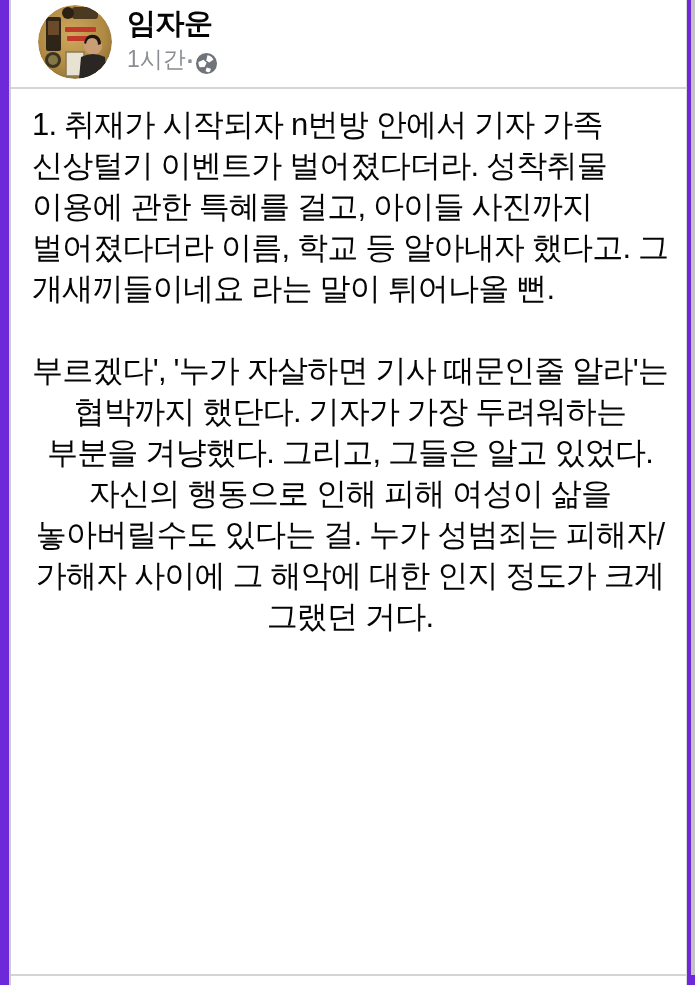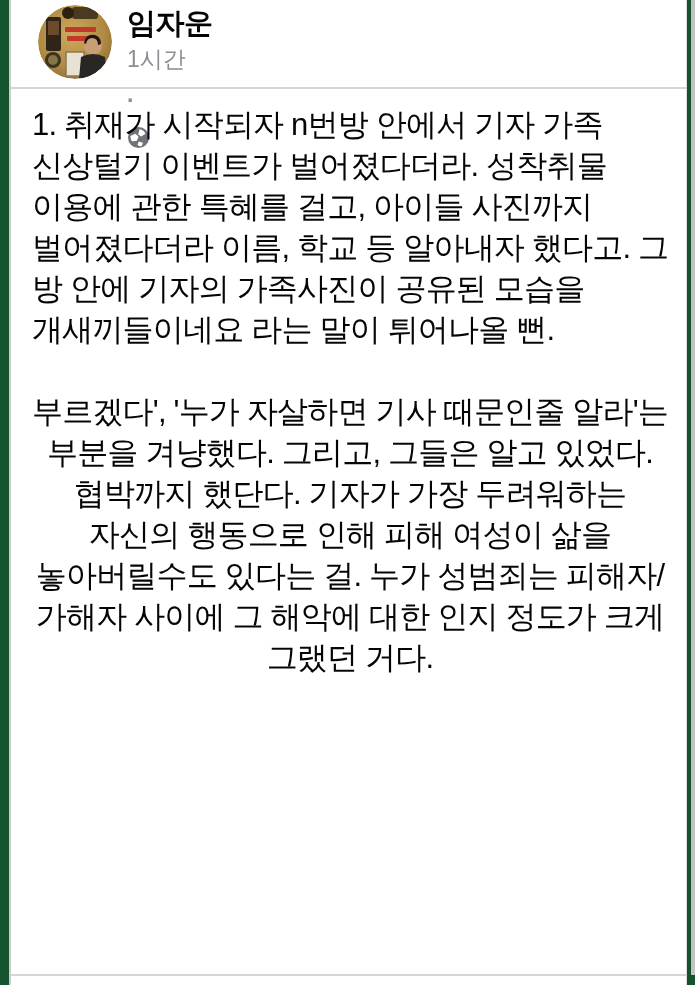--- a/index.html
+++ b/index.html
@@ -3,21 +3,21 @@
 <meta charset="utf-8">
 <style>
   * { margin: 0; padding: 0; box-sizing: border-box; }
   html, body {
     width: 695px; height: 985px;
     background: #ffffff;
     font-family: "Liberation Sans", "DejaVu Sans", sans-serif;
     overflow: hidden;
     position: relative;
   }
-  .page { position: absolute; inset: 0; width: 695px; height: 985px; background: #14532d; }
+  .page { position: absolute; inset: 0; width: 695px; height: 985px; background: #6d28d9; }
 
   
   .post-card {
     position: absolute;
     left: 9px; top: 0;
     width: 678px; height: 985px;
     background: #ffffff;
     border-left: 2px solid #cccccc;
     border-right: 1px solid #dcdcdc;
   }
@@ -38,22 +38,22 @@
     overflow: hidden; cursor: pointer;
   }
   .avatar-wrap svg { display: block; }
   .author-name {
     position: absolute; left: 116px; top: 4px;
     font-size: 29px; font-weight: 700; color: #050505;
     letter-spacing: -0.5px; white-space: nowrap; cursor: pointer;
   }
   .meta-row {
     position: absolute; left: 116px; top: 44px;
-    display: flex; align-items: flex-start; gap: 12px;
-    font-size: 23px; color: #8a8d91; white-space: nowrap; flex-direction: column;
+    display: flex; align-items: flex-end; gap: 1px;
+    font-size: 23px; color: #8a8d91; white-space: nowrap;
   }
   .meta-dot { font-weight: 700; color: #8a8d91; }
   .globe-wrap { display: inline-flex; align-items: center; }
 
   
   .divider {
     position: absolute; left: 0; width: 100%; height: 2px;
     background: #d5d5d5;
   }
   .divider.top-divider { top: 87px; }
@@ -138,28 +138,27 @@
     <div class="divider top-divider"></div>
 
     <div class="post-body">
 
 
       <div class="post-paragraph">
         <div class="post-line">1. 취재가 시작되자 n번방 안에서 기자 가족</div>
         <div class="post-line">신상털기 이벤트가 벌어졌다더라. 성착취물</div>
         <div class="post-line">이용에 관한 특혜를 걸고, 아이들 사진까지</div>
         <div class="post-line">벌어졌다더라 이름, 학교 등 알아내자 했다고. 그</div>
-        <div class="post-line">방 안에 기자의 가족사진이 공유된 모습을</div>
         <div class="post-line">개새끼들이네요 라는 말이 튀어나올 뻔.</div>
       </div>
 
       <div class="post-paragraph">
         <div class="post-line">부르겠다', '누가 자살하면 기사 때문인줄 알라'는</div>
+        <div class="post-line">협박까지 했단다. 기자가 가장 두려워하는</div>
         <div class="post-line">부분을 겨냥했다. 그리고, 그들은 알고 있었다.</div>
-        <div class="post-line">협박까지 했단다. 기자가 가장 두려워하는</div>
         <div class="post-line">자신의 행동으로 인해 피해 여성이 삶을</div>
         <div class="post-line">놓아버릴수도 있다는 걸. 누가 성범죄는 피해자/</div>
         <div class="post-line">가해자 사이에 그 해악에 대한 인지 정도가 크게</div>
         <div class="post-line">그랬던 거다.</div>
       </div>
 
     </div>
 
     <div class="divider bottom-divider"></div>
 

